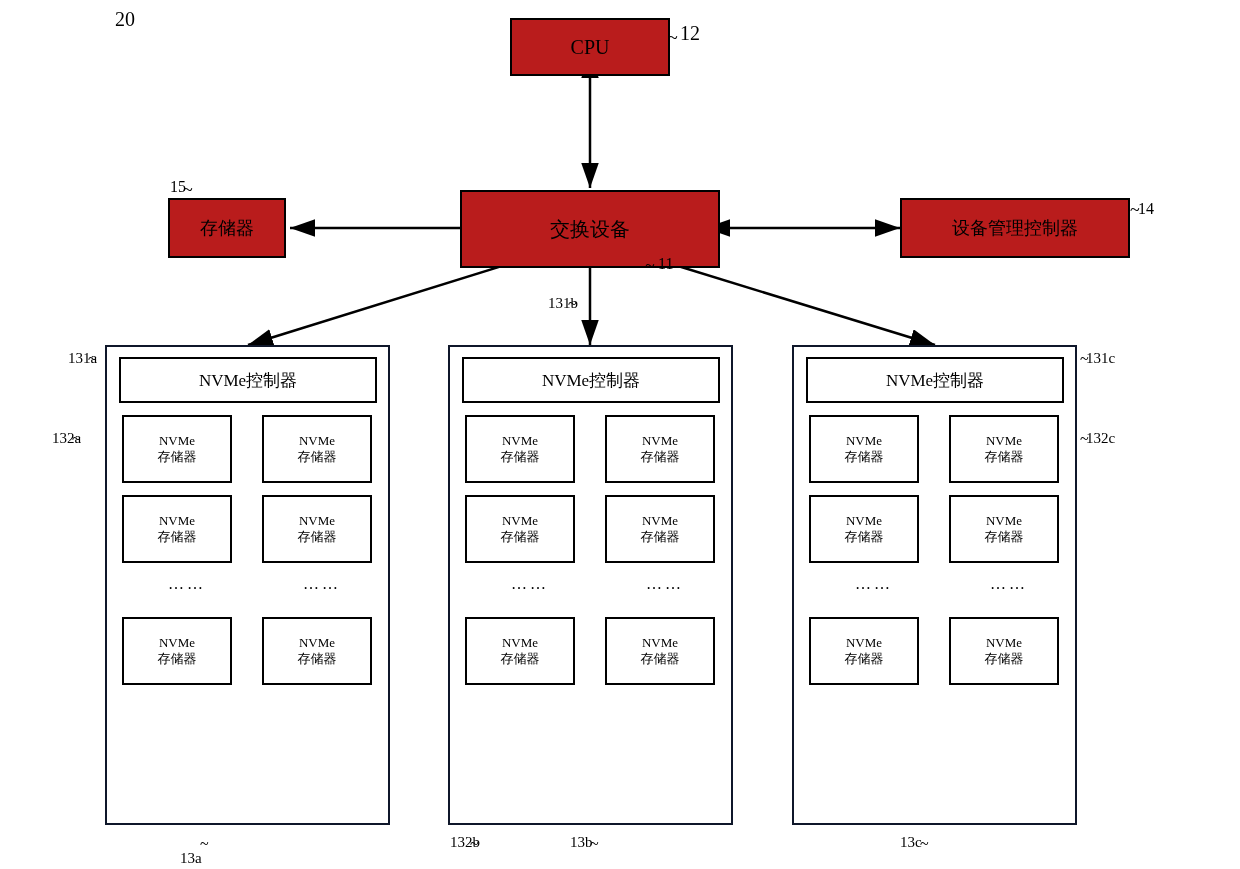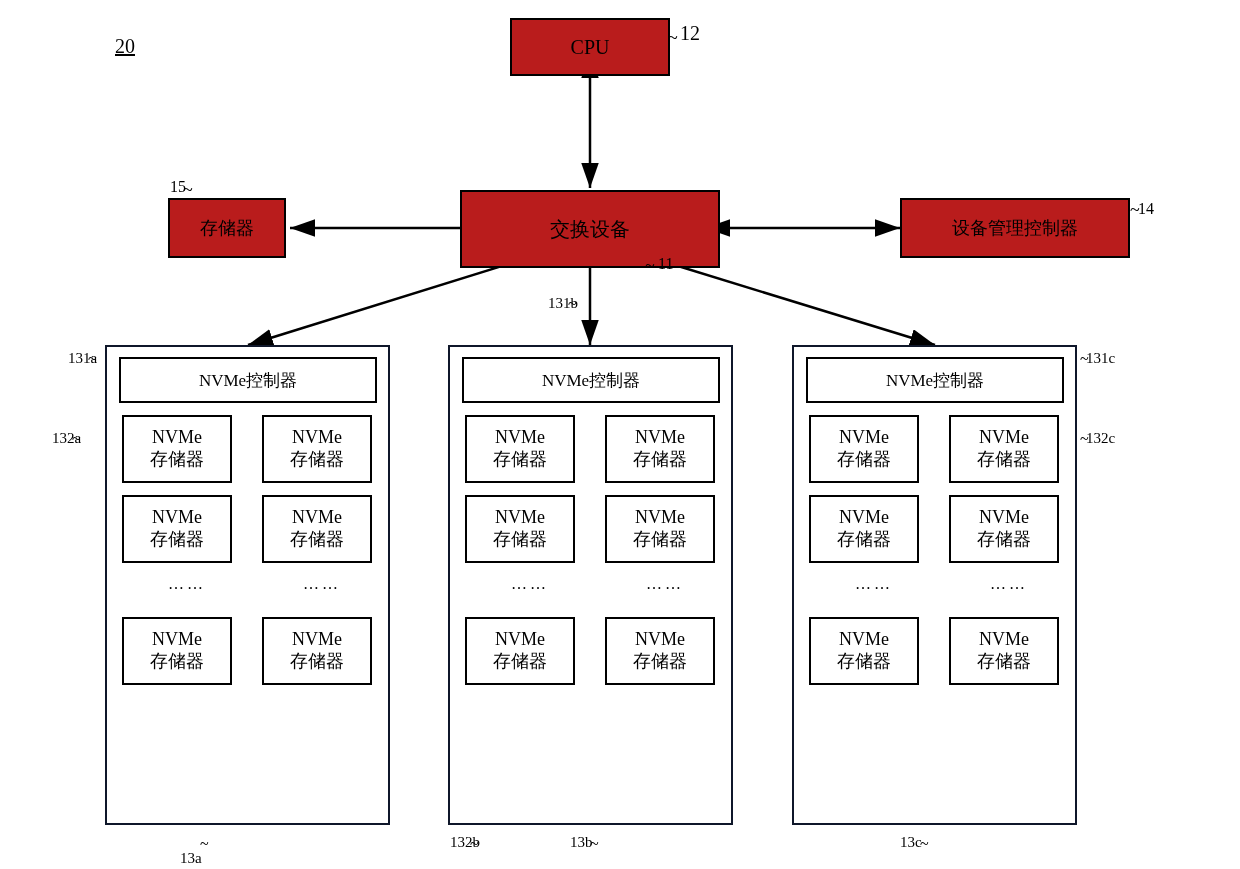--- a/index.html
+++ b/index.html
@@ -54,21 +54,21 @@
       font-size: 16px;
       text-align: center;
     }
     .nvme-storage-box {
       position: absolute;
       border: 2px solid #000;
       background: #fff;
       display: flex;
       align-items: center;
       justify-content: center;
-      font-size: 18px;
+      font-size: 13px;
       text-align: center;
       line-height: 1.2;
     }
     .dots {
       position: absolute;
       font-size: 16px;
       text-align: center;
       letter-spacing: 3px;
     }
   </style>
@@ -100,21 +100,21 @@
     <line x1="730" y1="228" x2="900" y2="228" stroke="#000" stroke-width="2.5" marker-end="url(#arrowhead)" marker-start="url(#arr-start)"></line>
 
     <line x1="515" y1="262" x2="248" y2="345" stroke="#000" stroke-width="2.5" marker-end="url(#arrowhead)"></line>
 
     <line x1="590" y1="262" x2="590" y2="345" stroke="#000" stroke-width="2.5" marker-end="url(#arrowhead)" marker-start="url(#arr-start)"></line>
 
     <line x1="665" y1="262" x2="935" y2="345" stroke="#000" stroke-width="2.5" marker-end="url(#arrowhead)"></line>
 
   </svg>
 
-  <div class="label" style="top:8px; left:115px; font-size:20px; text-decoration: underline; margin-top: 27px;">20</div>
+  <div class="label" style="top:8px; left:115px; font-size:20px; ">20</div>
 
   <div class="box" style="left:510px; top:18px; width:160px; height:58px; font-size:20px;">
     <span>CPU</span>
   </div>
 
   <div class="label" style="top:22px; left:680px; font-size:20px;">12</div>
 
   <div style="position:absolute; top:28px; left:668px; font-size:18px;">~</div>
 
   <div class="box" style="left:460px; top:190px; width:260px; height:78px; font-size:20px;">

